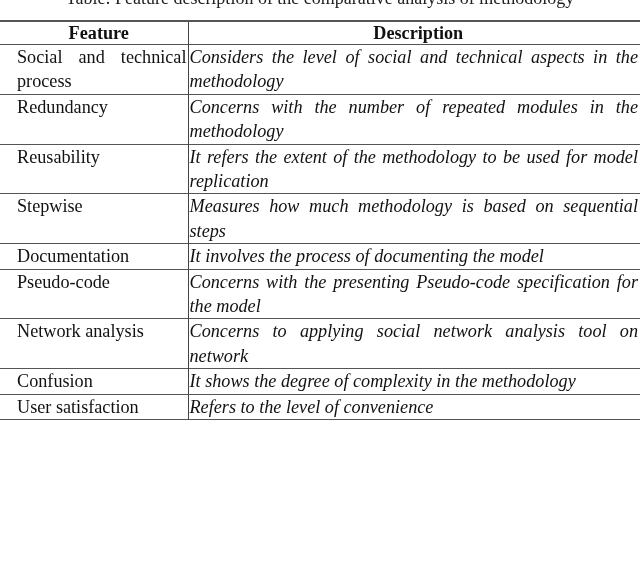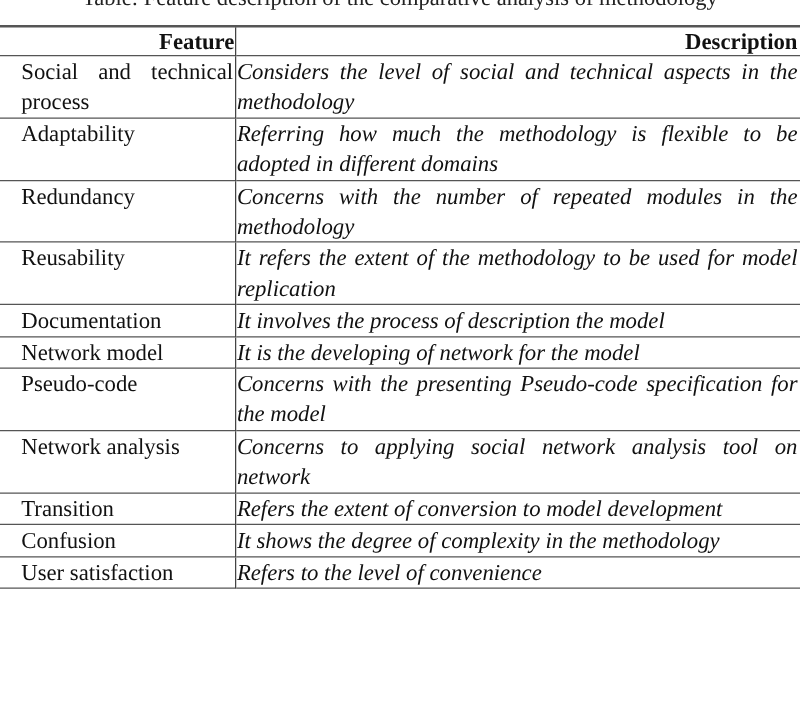--- a/index.html
+++ b/index.html
@@ -35,21 +35,21 @@
       table-layout: fixed;
       font-size: 18.2px;
     }
     table.features col.c-feature { width: 188px; }
     table.features col.c-desc { width: 452px; }
     table.features thead tr {
       border-top: 2px solid #555;
       border-bottom: 1.5px solid #555;
     }
     table.features th {
-      text-align: right;
+      text-align: center;
       font-weight: bold;
       padding: 0 0 0 10px;
       height: 22px;
       line-height: 22px;
       vertical-align: top;
     }
     table.features th.feature, table.features td.feature {
       padding-left: 10px;
       border-right: 1.2px solid #444;
     }
@@ -90,50 +90,42 @@
       <th class="feature">Feature</th>
       <th class="desc">Description</th>
     </tr>
   </thead>
   <tbody>
     <tr>
       <td class="feature">Social and technical process</td>
       <td class="desc">Considers the level of social and technical aspects in the methodology</td>
     </tr>
     <tr>
-      <td class="feature">Adaptability</td>
-      <td class="desc">Referring how much the methodology is flexible to be adopted in different domains</td>
-    </tr>
-    <tr>
       <td class="feature">Redundancy</td>
       <td class="desc">Concerns with the number of repeated modules in the methodology</td>
     </tr>
     <tr>
       <td class="feature">Reusability</td>
       <td class="desc">It refers the extent of the methodology to be used for model replication</td>
     </tr>
     <tr>
-      <td class="feature">Documentation</td>
-      <td class="desc">It involves the process of description the model</td>
+      <td class="feature">Stepwise</td>
+      <td class="desc">Measures how much methodology is based on sequential steps</td>
     </tr>
     <tr>
-      <td class="feature">Network model</td>
-      <td class="desc">It is the developing of network for the model</td>
+      <td class="feature">Documentation</td>
+      <td class="desc">It involves the process of documenting the model</td>
     </tr>
     <tr>
       <td class="feature">Pseudo-code</td>
       <td class="desc">Concerns with the presenting Pseudo-code specification for the model</td>
     </tr>
     <tr>
       <td class="feature">Network analysis</td>
       <td class="desc">Concerns to applying social network analysis tool on network</td>
-    </tr>
-    <tr>
-      <td class="feature">Transition</td>
-      <td class="desc">Refers the extent of conversion to model development</td>
     </tr>
     <tr>
       <td class="feature">Confusion</td>
       <td class="desc">It shows the degree of complexity in the methodology</td>
     </tr>
     <tr>
       <td class="feature">User satisfaction</td>
       <td class="desc">Refers to the level of convenience</td>
     </tr>
   </tbody>

